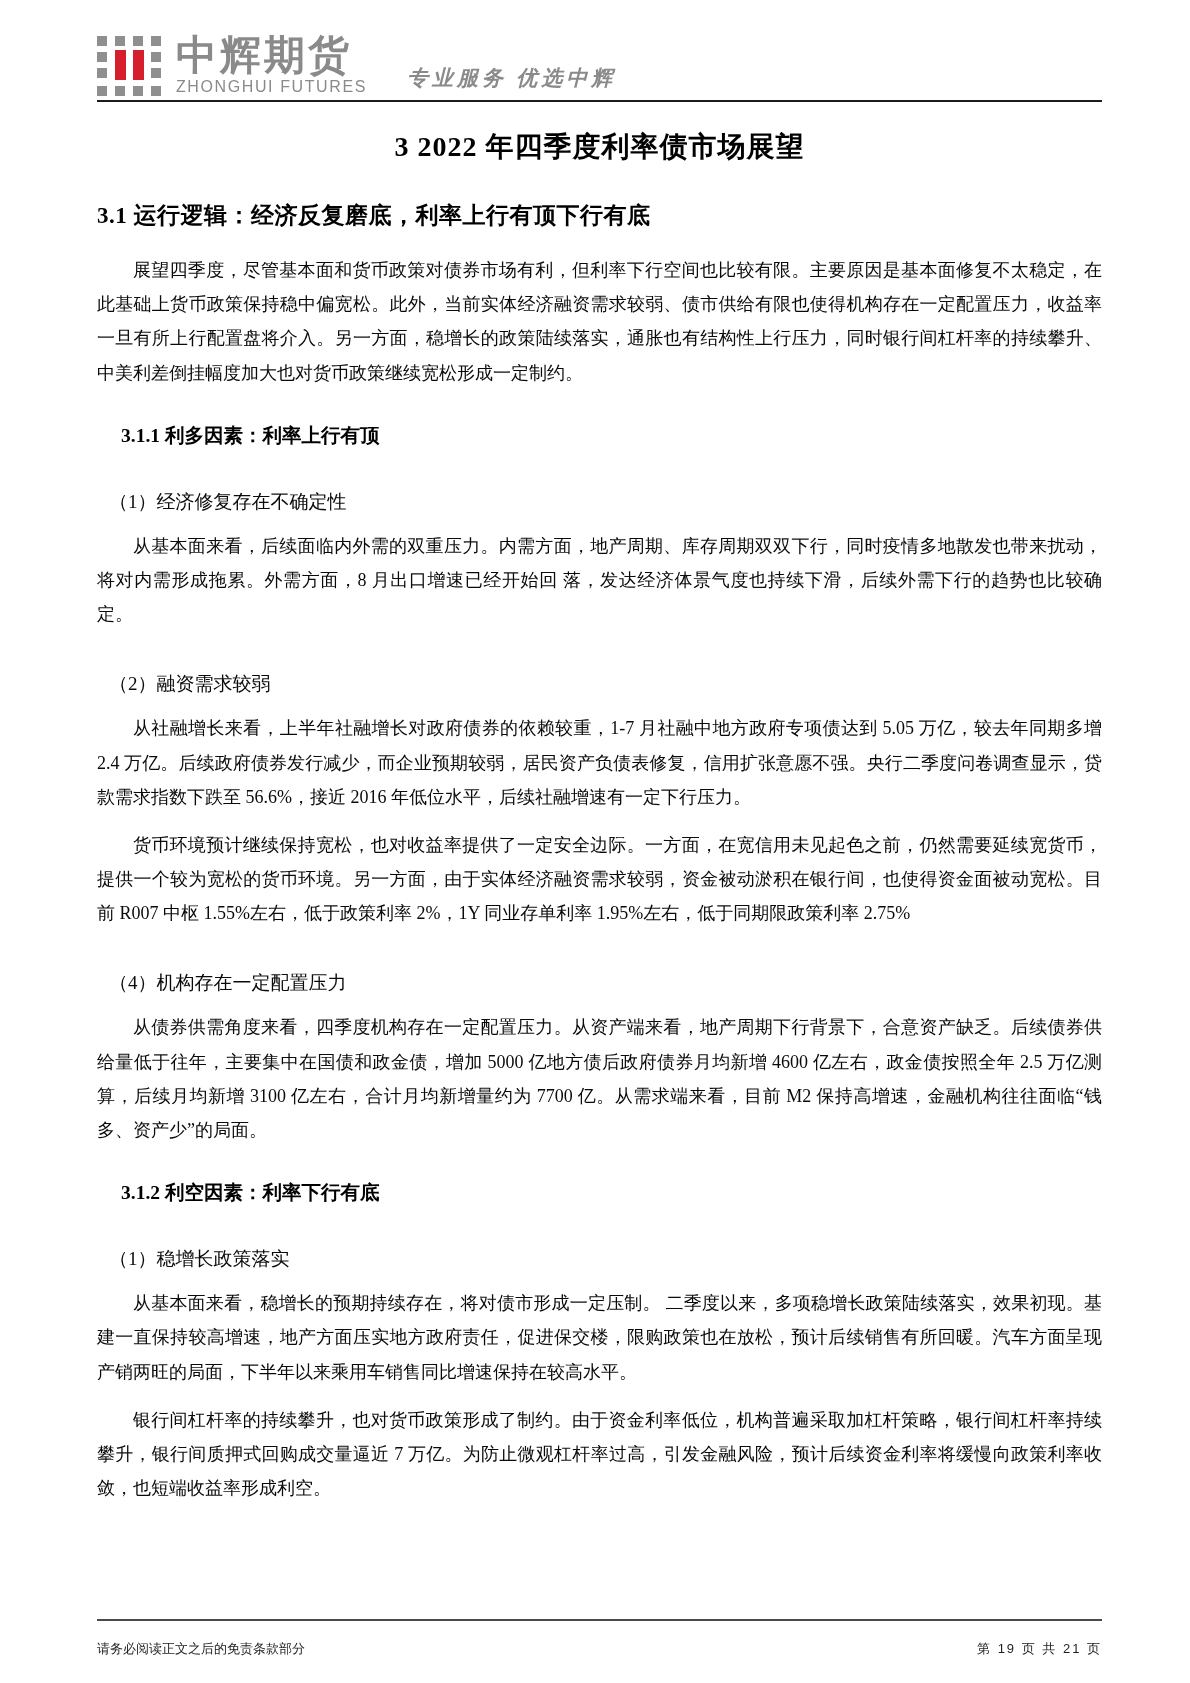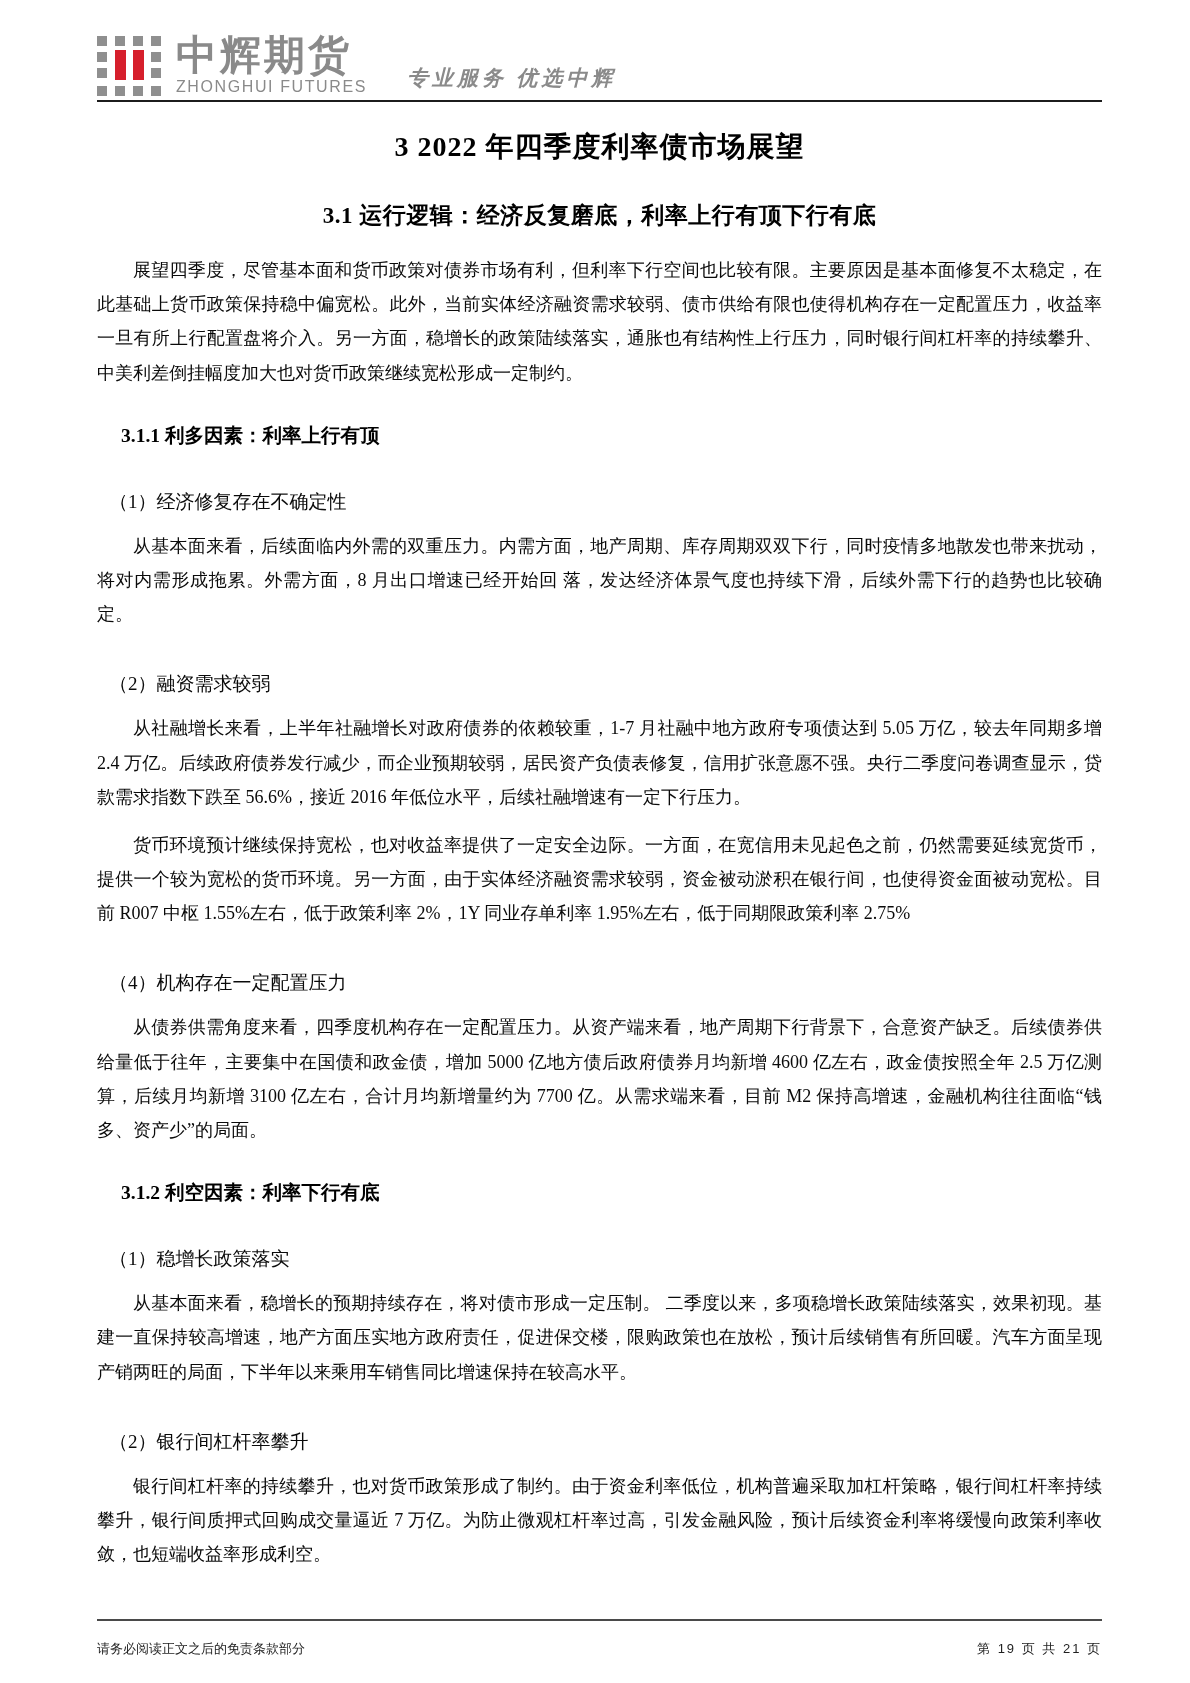--- a/index.html
+++ b/index.html
@@ -70,21 +70,20 @@
     letter-spacing: 1px;
     margin: 16px 0 34px 0;
     color: #000;
   }
   .sec-h2 {
     font-size: 23px;
     font-weight: bold;
     letter-spacing: 0.5px;
     margin: 0 0 22px 0;
     color: #000;
-    text-align: center;
   }
   .para {
     font-size: 18px;
     line-height: 1.9;
     text-align: justify;
     text-indent: 2em;
     color: #0a0a0a;
     margin: 8px 0 14px 0;
   }
   .sec-h3 {
@@ -171,21 +170,20 @@
 
     <p class="para">货币环境预计继续保持宽松，也对收益率提供了一定安全边际。一方面，在宽信用未见起色之前，仍然需要延续宽货币，提供一个较为宽松的货币环境。另一方面，由于实体经济融资需求较弱，资金被动淤积在银行间，也使得资金面被动宽松。目前 R007 中枢 1.55%左右，低于政策利率 2%，1Y 同业存单利率 1.95%左右，低于同期限政策利率 2.75%</p>
 
     <p class="item">（4）机构存在一定配置压力</p>
     <p class="para">从债券供需角度来看，四季度机构存在一定配置压力。从资产端来看，地产周期下行背景下，合意资产缺乏。后续债券供给量低于往年，主要集中在国债和政金债，增加 5000 亿地方债后政府债券月均新增 4600 亿左右，政金债按照全年 2.5 万亿测算，后续月均新增 3100 亿左右，合计月均新增量约为 7700 亿。从需求端来看，目前 M2 保持高增速，金融机构往往面临“钱多、资产少”的局面。</p>
 
     <h3 class="sec-h3">3.1.2 利空因素：利率下行有底</h3>
     <p class="item">（1）稳增长政策落实</p>
     <p class="para">从基本面来看，稳增长的预期持续存在，将对债市形成一定压制。 二季度以来，多项稳增长政策陆续落实，效果初现。基建一直保持较高增速，地产方面压实地方政府责任，促进保交楼，限购政策也在放松，预计后续销售有所回暖。汽车方面呈现产销两旺的局面，下半年以来乘用车销售同比增速保持在较高水平。</p>
 
-    <p class="item">（2）银行间杠杆率攀升</p>
     <p class="para">银行间杠杆率的持续攀升，也对货币政策形成了制约。由于资金利率低位，机构普遍采取加杠杆策略，银行间杠杆率持续攀升，银行间质押式回购成交量逼近 7 万亿。为防止微观杠杆率过高，引发金融风险，预计后续资金利率将缓慢向政策利率收敛，也短端收益率形成利空。</p>
 
   </main>
 
   <div class="footer-rule"></div>
   <div class="footer">
     <span class="disclaimer">请务必阅读正文之后的免责条款部分</span>
     <span class="page-num">第 19 页 共 21 页</span>
   </div>
 

